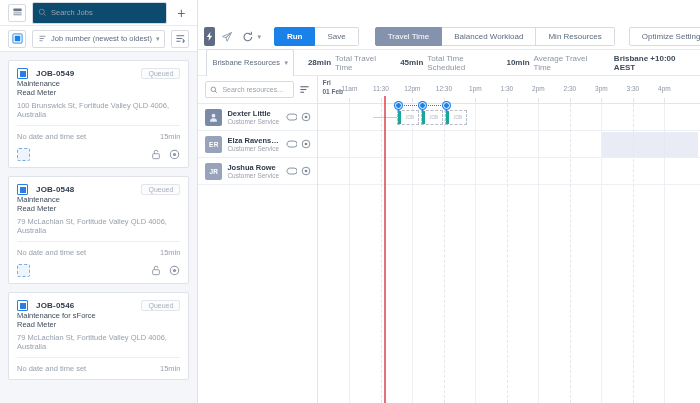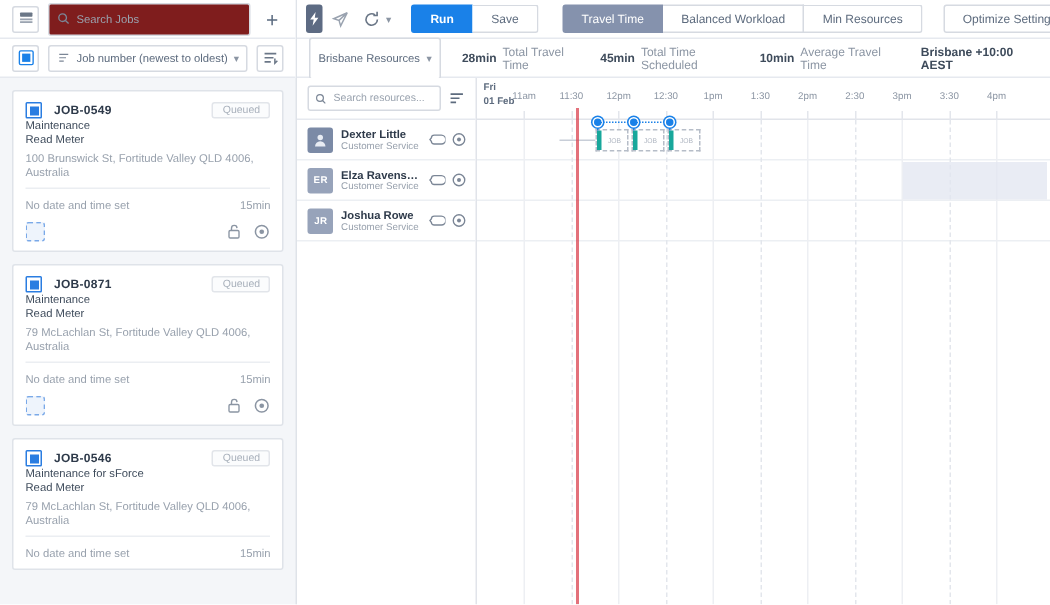--- a/index.html
+++ b/index.html
@@ -31,21 +31,21 @@
     width: 18px; height: 18px;
     border: 1px solid #d6dae1; border-radius: 2px;
     background: #fff;
     display: flex; align-items: center; justify-content: center;
     flex: 0 0 auto;
   }
   .icon-btn svg { display: block; }
   .search-box {
     flex: 1 1 auto; height: 22px;
     border: 1px solid #d6dae1; border-radius: 2px;
-    background: #7f1d1d;
+    background: #0c4a6e;
     display: flex; align-items: center; gap: 4px;
     padding: 0 5px;
     min-width: 0;
   }
   .search-box .ph {
     font-size: 7.5px; color: #9aa3af; white-space: nowrap;
     overflow: hidden; text-overflow: ellipsis;
   }
   .plus-btn {
     width: 16px; height: 16px; flex: 0 0 auto;
@@ -93,21 +93,21 @@
   .job-meta { display: flex; justify-content: space-between; align-items: center; margin-top: 6px; }
   .job-meta span { font-size: 7.5px; color: #98a1ad; }
   .job-foot { display: flex; justify-content: space-between; align-items: center; margin-top: 7px; }
   .dash-box {
     width: 13px; height: 13px;
     border: 1px dashed #7aa9e8; border-radius: 2px; background: #eef4fc;
   }
   .foot-icons { display: flex; gap: 8px; align-items: center; color: #8b95a3; }
 
   
-  .right { flex: 1 1 auto; display: flex; flex-direction: column; min-width: 0; }
+  .right { flex: 1 1 auto; display: flex; flex-direction: column; min-width: 0; margin-top: 24px; }
 
   .toolbar {
     height: 26px; background: #fff; border-bottom: 1px solid #e6e9ef;
     display: flex; align-items: center; padding: 0 6px; gap: 6px;
   }
   .tb-sq {
     width: 19px; height: 19px; border-radius: 2px;
     display: flex; align-items: center; justify-content: center;
   }
   .tb-sq.dark { background: #5d6b83; color: #fff; }
@@ -306,21 +306,21 @@
           </div>
         </div>
       </div>
 
       <div class="job-card">
         <div class="job-head">
           <div class="job-head-left">
             <div class="job-check">
                 <i></i>
               </div>
-            <div class="job-id">JOB-0871</div>
+            <div class="job-id">JOB-0548</div>
           </div>
           <div class="job-status">Queued</div>
         </div>
         <div class="job-line">Maintenance</div>
         <div class="job-line">Read Meter</div>
         <div class="job-line addr">79 McLachlan St, Fortitude Valley QLD 4006, Australia</div>
         <div class="job-sep"></div>
         <div class="job-meta">
           <span>No date and time set</span>
           <span>15min</span>

